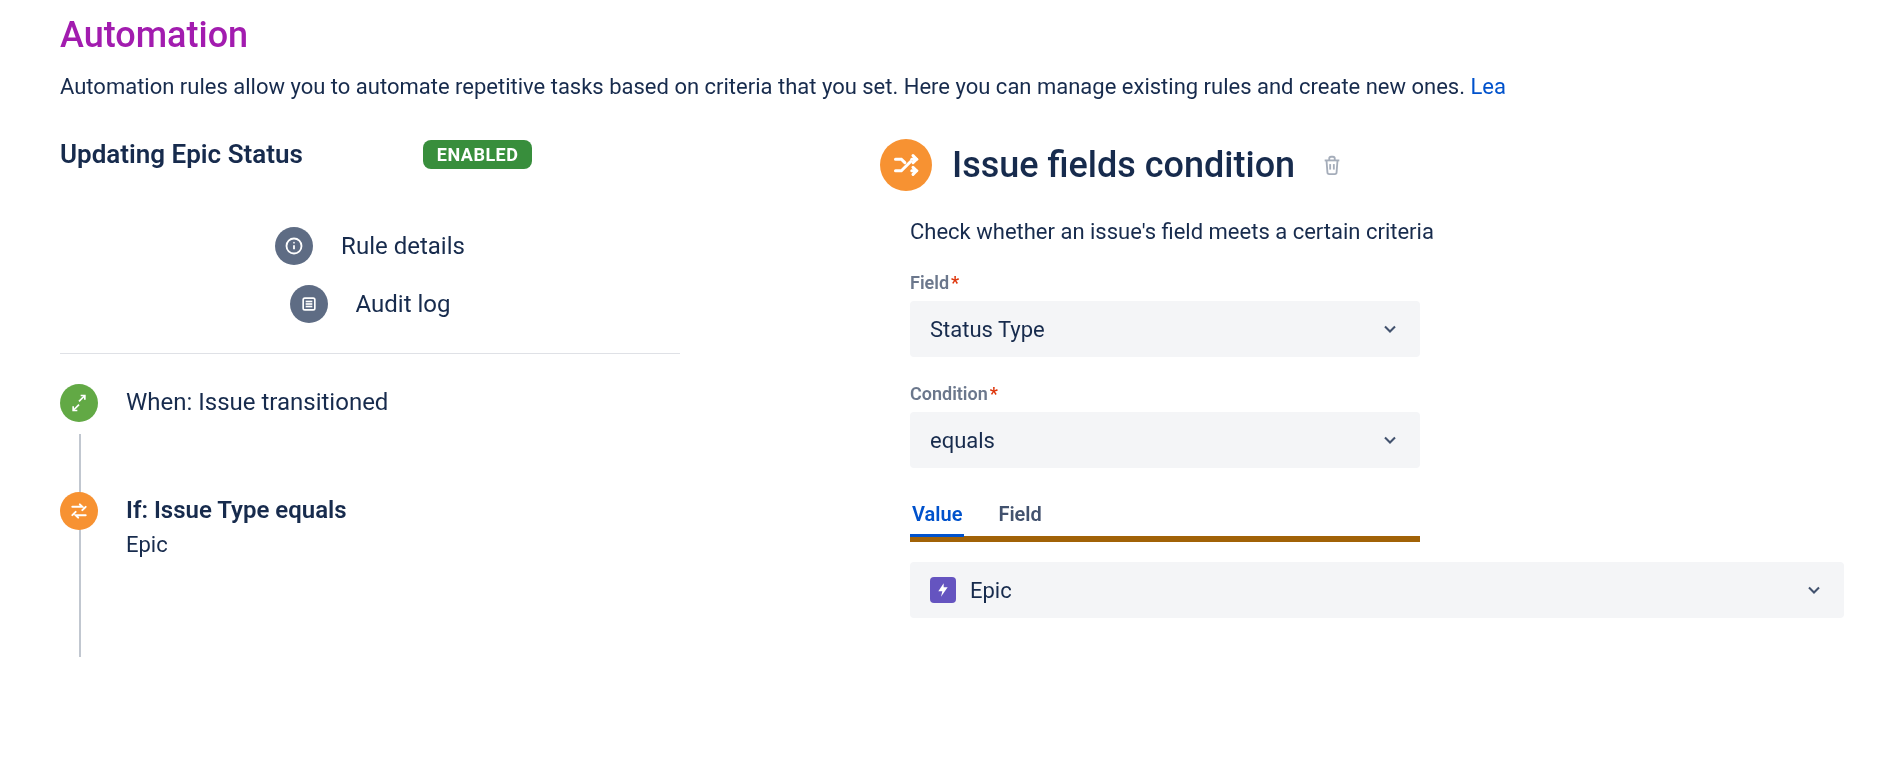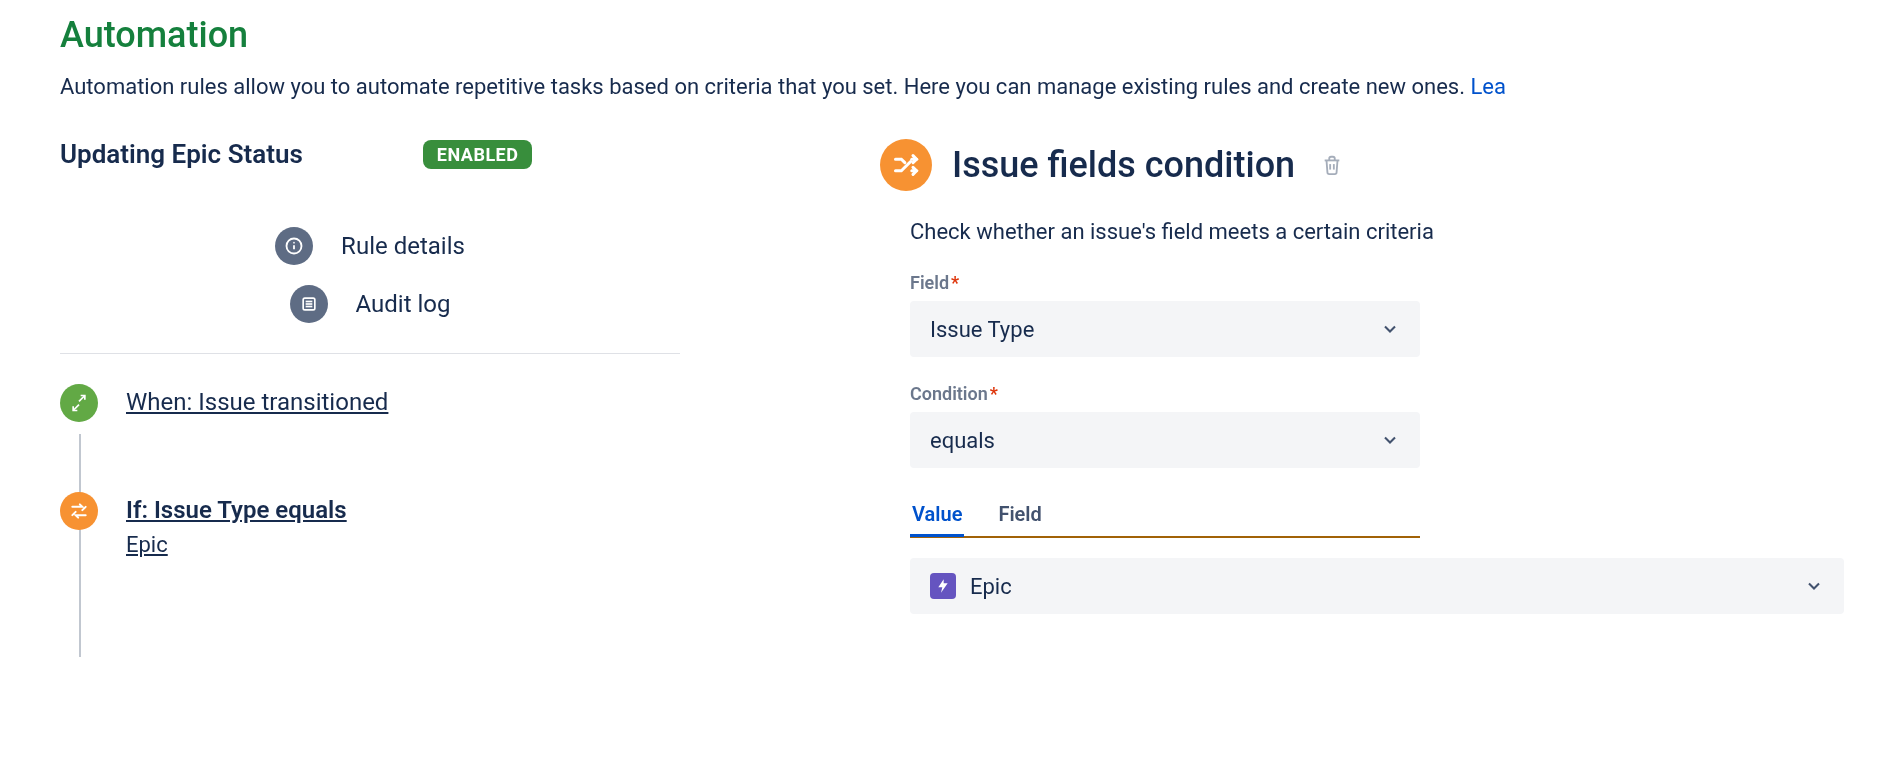--- a/index.html
+++ b/index.html
@@ -10,21 +10,21 @@
     width: 1904px;
     height: 772px;
     overflow: hidden;
   }
   .page {
     padding: 10px 60px 0 60px;
   }
   h1.page-title {
     font-size: 36px;
     font-weight: 500;
-    color: #15803d;
+    color: #a21caf;
     margin-bottom: 18px;
     margin-top: 4px;
   }
   .page-desc {
     font-size: 22px;
     color: #172B4D;
     margin-bottom: 40px;
     white-space: nowrap;
   }
   .page-desc a { color: #0052CC; text-decoration: none; }
@@ -98,21 +98,20 @@
   }
   .timeline-item {
     display: flex;
     align-items: flex-start;
     gap: 28px;
     position: relative;
     margin-bottom: 70px;
   }
   .timeline-body {
     padding-top: 4px;
-    text-decoration: underline;
   }
   .timeline-title {
     font-size: 24px;
     color: #172B4D;
   }
   .timeline-title.bold { font-weight: 600; }
   .timeline-sub {
     font-size: 22px;
     color: #172B4D;
     margin-top: 8px;
@@ -174,21 +173,21 @@
     justify-content: space-between;
     padding: 0 20px;
     font-size: 22px;
     color: #172B4D;
     cursor: pointer;
   }
   .select-box .chev { color: #42526E; }
   .tabs {
     display: flex;
     gap: 32px;
-    border-bottom: 2px solid #a16207;
+    border-bottom: 6px solid #a16207;
     width: 510px;
     margin-top: 18px;
     margin-bottom: 20px;
   }
   .tab {
     font-size: 20px;
     font-weight: 600;
     padding: 8px 2px 10px 2px;
     cursor: pointer;
     color: #42526E;
@@ -336,21 +335,21 @@
       </div>
 
       <div class="panel-body">
         <p class="panel-desc">Check whether an issue's field meets a certain criteria</p>
 
         <div class="form-group">
           <label class="form-label">
             <span>Field</span><span class="req">*</span>
           </label>
           <div class="select-box">
-            <span>Issue Type</span>
+            <span>Status Type</span>
             <span class="chev">
               <svg width="20" height="20" viewBox="0 0 24 24" fill="none" stroke="currentColor" stroke-width="2.5">
                   <path d="M6 9l6 6 6-6"></path>
                 </svg>
             </span>
           </div>
         </div>
 
         <div class="form-group">
           <label class="form-label">

